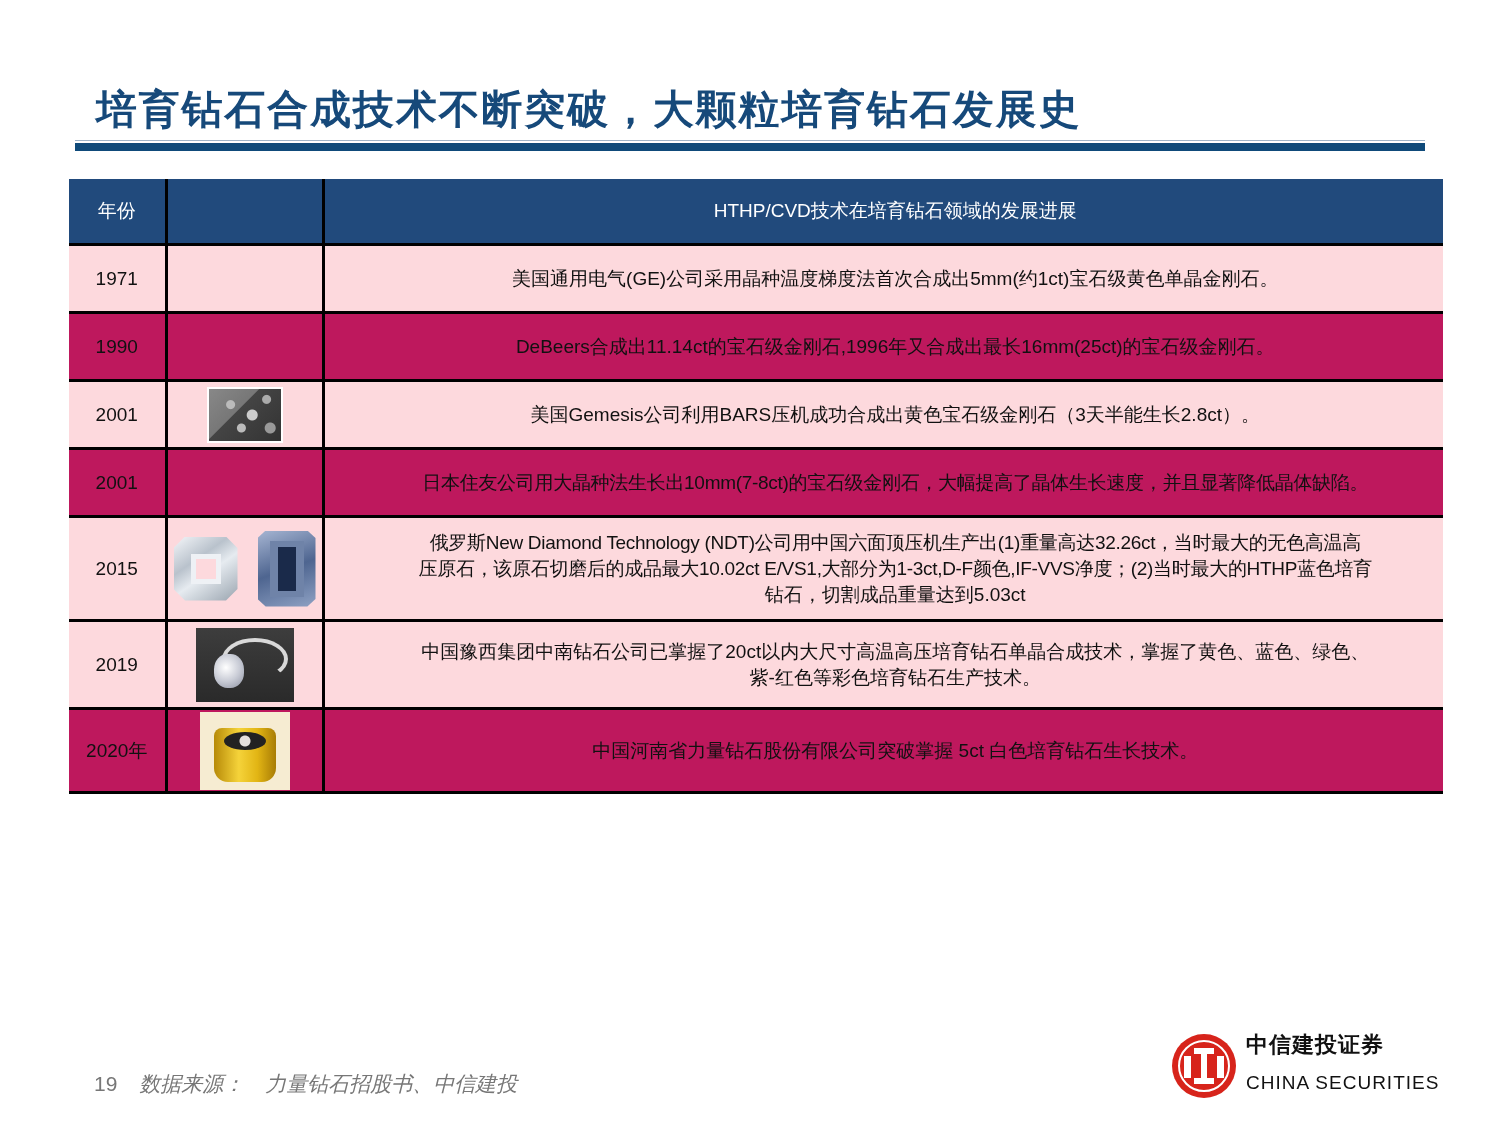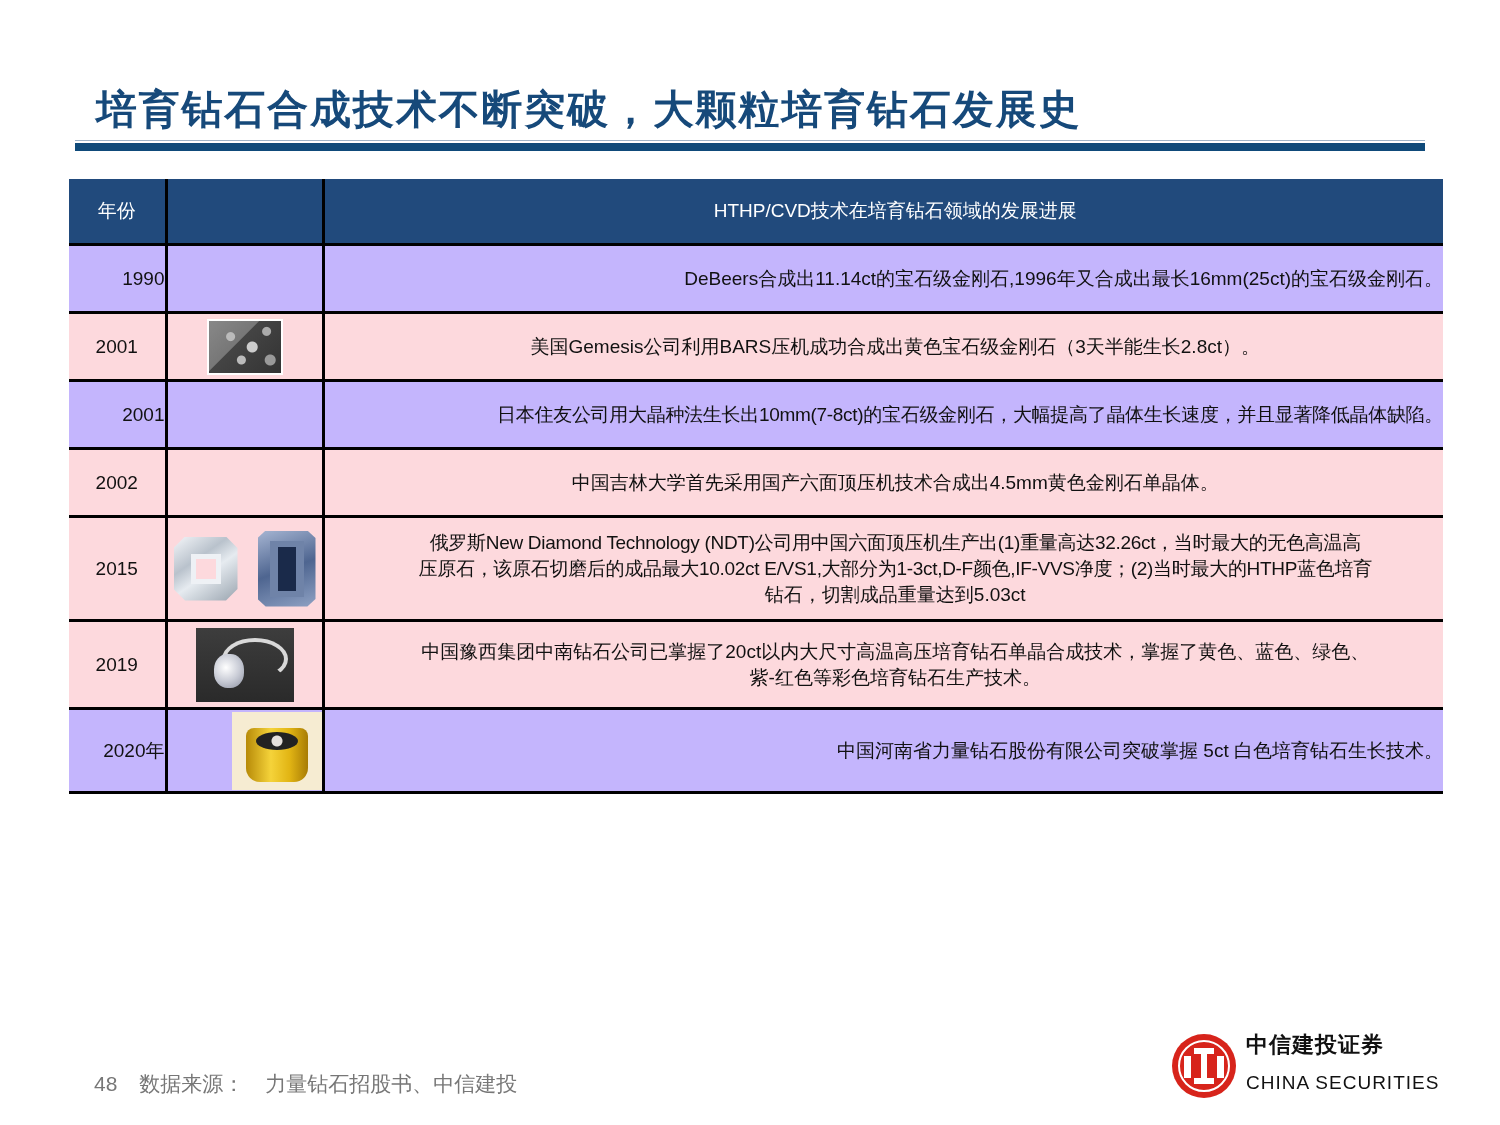--- a/index.html
+++ b/index.html
@@ -70,21 +70,21 @@
     font-size: 19px;
     height: 64px;
     border-top: none;
   }
   table.timeline tbody td {
     font-size: 19px;
     color: #111;
     line-height: 26px;
   }
   table.timeline tbody tr.pink td { background: #fdd9dd; }
-  table.timeline tbody tr.white td { background: #c4b5fd; text-align: right; }
+  table.timeline tbody tr.white td { background: #be185d; }
   td.year { color: #222; }
   td.desc { padding: 0 2px; }
 
   .col-year { width: 97px; }
   .col-img { width: 157px; }
 
   
   .thumb { display: inline-block; vertical-align: middle; }
   .thumb-2001 {
     width: 72px; height: 52px;
@@ -180,20 +180,21 @@
     top: 1070px;
     font-size: 21px;
     color: #777;
     white-space: nowrap;
   }
   .footer .page-num {
     font-style: normal;
     margin-right: 16px;
   }
   .footer .source {
+    font-style: italic;
     font-family: "DejaVu Serif", serif;
   }
 
   .logo {
     position: absolute;
     left: 1170px;
     top: 1030px;
     width: 300px;
     height: 70px;
   }
@@ -247,42 +248,42 @@
     <col>
   </colgroup>
   <thead>
     <tr>
       <th>年份</th>
       <th></th>
       <th>HTHP/CVD技术在培育钻石领域的发展进展</th>
     </tr>
   </thead>
   <tbody>
+    <tr class="pink" style="height:68px">
+      <td class="year">1971</td>
+      <td></td>
+      <td class="desc">美国通用电气(GE)公司采用晶种温度梯度法首次合成出5mm(约1ct)宝石级黄色单晶金刚石。</td>
+    </tr>
     <tr class="white" style="height:68px">
       <td class="year">1990</td>
       <td></td>
       <td class="desc">DeBeers合成出11.14ct的宝石级金刚石,1996年又合成出最长16mm(25ct)的宝石级金刚石。</td>
     </tr>
     <tr class="pink" style="height:68px">
       <td class="year">2001</td>
       <td>
         <span class="thumb thumb-2001"></span>
       </td>
       <td class="desc">美国Gemesis公司利用BARS压机成功合成出黄色宝石级金刚石（3天半能生长2.8ct）。</td>
     </tr>
     <tr class="white" style="height:68px">
       <td class="year">2001</td>
       <td></td>
       <td class="desc" style="white-space:nowrap;letter-spacing:-0.3px">日本住友公司用大晶种法生长出10mm(7-8ct)的宝石级金刚石，大幅提高了晶体生长速度，并且显著降低晶体缺陷。</td>
     </tr>
-    <tr class="pink" style="height:68px">
-      <td class="year">2002</td>
-      <td></td>
-      <td class="desc">中国吉林大学首先采用国产六面顶压机技术合成出4.5mm黄色金刚石单晶体。</td>
-    </tr>
     <tr class="pink" style="height:104px">
       <td class="year">2015</td>
       <td>
         <span class="thumb gem-white"></span><span class="thumb gem-blue"></span>
       </td>
       <td class="desc">
         <div style="white-space:nowrap;letter-spacing:-0.3px">俄罗斯New Diamond Technology (NDT)公司用中国六面顶压机生产出(1)重量高达32.26ct，当时最大的无色高温高</div>
         <div style="white-space:nowrap;letter-spacing:-0.3px">压原石，该原石切磨后的成品最大10.02ct E/VS1,大部分为1-3ct,D-F颜色,IF-VVS净度；(2)当时最大的HTHP蓝色培育</div>
         <div>钻石，切割成品重量达到5.03ct</div>
       </td>
@@ -301,21 +302,21 @@
       <td class="year">2020年</td>
       <td>
         <span class="thumb thumb-2020"></span>
       </td>
       <td class="desc">中国河南省力量钻石股份有限公司突破掌握 5ct 白色培育钻石生长技术。</td>
     </tr>
   </tbody>
 </table>
 
 <div class="footer">
-  <span class="page-num">48</span>
+  <span class="page-num">19</span>
   <span class="source">数据来源：　力量钻石招股书、中信建投</span>
 </div>
 
 <div class="logo">
   <div class="logo-mark">
     <div class="ring"></div>
     <div class="bar" style="left:12px;top:22px;width:7px;height:22px;"></div>
     <div class="bar" style="left:22px;top:14px;width:20px;height:6px;"></div>
     <div class="bar" style="left:29px;top:14px;width:6px;height:36px;"></div>
     <div class="bar" style="left:45px;top:22px;width:7px;height:22px;"></div>

